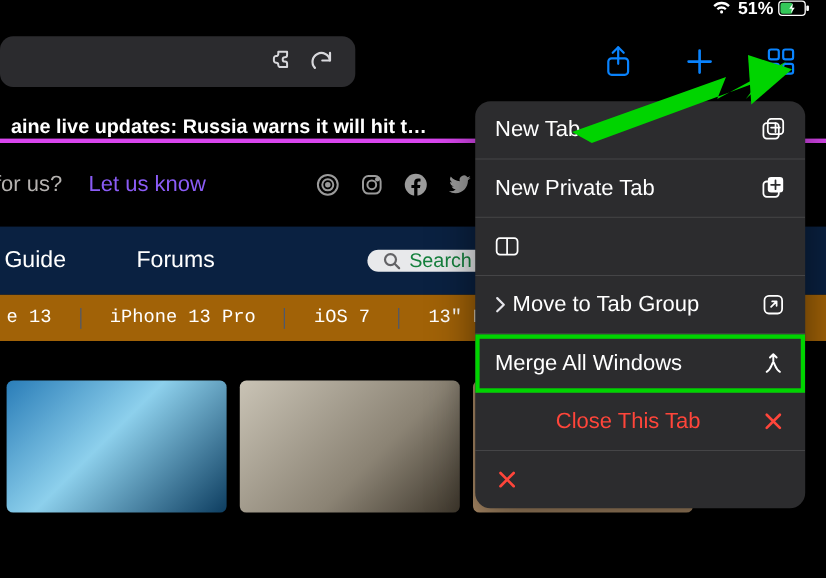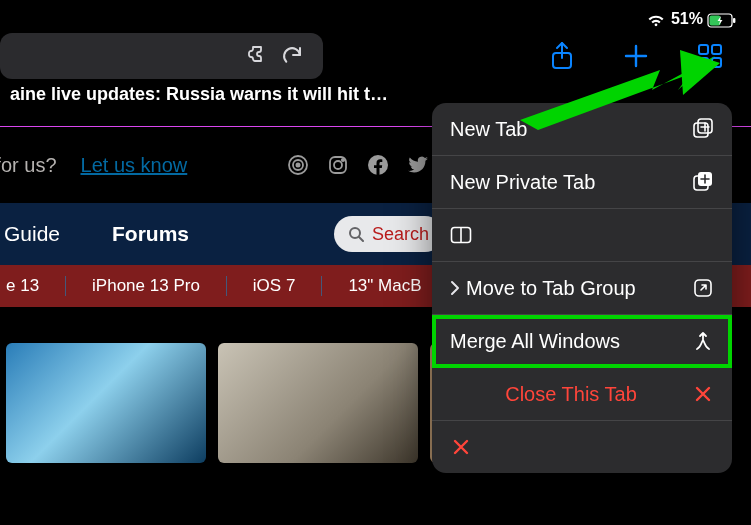--- a/index.html
+++ b/index.html
@@ -1,45 +1,45 @@
 <!DOCTYPE html>
 <html><head>
 <meta charset="utf-8">
 <style>
   html,body{margin:0;padding:0;width:751px;height:525px;overflow:hidden;background:#000;font-family:-apple-system,'SF Pro Text','Helvetica Neue',Arial,sans-serif;-webkit-font-smoothing:antialiased;}
-  .status-bar{display:flex;justify-content:flex-end;align-items:flex-end;height:28px;padding:0 14px;color:#fff;font-size:16px;font-weight:600;}
+  .status-bar{display:flex;justify-content:flex-end;align-items:flex-start;height:28px;padding:0 14px;color:#fff;font-size:16px;font-weight:600;}
   .status-bar .wifi{margin-right:6px;}
   .status-bar .batt{display:inline-flex;align-items:center;margin-left:4px;}
   .toolbar{display:flex;align-items:center;height:56px;}
   .url-bar{flex:1;max-width:323px;height:46px;background:#2b2b2e;border-radius:12px;display:flex;align-items:center;justify-content:flex-end;padding:0 14px;box-sizing:border-box;}
   .url-bar .icon-btn{width:34px;height:34px;display:flex;align-items:center;justify-content:center;color:#d8d8dc;cursor:pointer;}
   .tb-right{display:flex;align-items:center;gap:40px;margin-left:auto;padding-right:24px;}
   .tb-right .icon-btn{width:34px;height:34px;display:flex;align-items:center;justify-content:center;color:#0a84ff;cursor:pointer;}
   .page{position:relative;width:100%;}
-  .headline-strip{height:42px;background:#000;display:flex;align-items:flex-start;padding:0 10px;border-bottom:1px solid #d946ef;}
+  .headline-strip{height:42px;background:#000;display:flex;align-items:flex-end;padding:0 10px;border-bottom:4px solid #d946ef;}
   .headline-strip span{color:#fff;font-size:18px;font-weight:700;white-space:nowrap;overflow:hidden;text-overflow:ellipsis;}
   .tip-row{height:76px;background:#000;display:flex;align-items:center;padding:0 12px;gap:24px;}
   .tip-row .tip-text{color:#b5b2b0;font-size:20px;margin-left:-60px}
-  .tip-row .tip-link{color:#0369a1;font-size:20px;text-decoration:underline;}
+  .tip-row .tip-link{color:#8b5cf6;font-size:20px;}
   .social{margin-left:auto;display:flex;gap:18px;color:#9b9b9b;margin-right:310px;}
   .social .sic{width:22px;height:22px;display:flex;align-items:center;justify-content:center;}
-  .nav-row{height:62px;background:linear-gradient(#0a2141,#0a2141);display:flex;align-items:center;padding:0 8px;gap:32px;}
+  .nav-row{height:62px;background:linear-gradient(#0a2141,#0a2141);display:flex;align-items:center;padding:0 8px;gap:44px;}
   .nav-row .nav-item{color:#fff;font-size:21px;font-weight:400;margin-left:-4px;}
-  .nav-row .nav-item.forums{margin-left:20px;font-weight:bold;}
-  .search-pill{margin-left:auto;margin-right:300px;height:36px;background:#e8e9eb;border-radius:18px;display:flex;align-items:center;padding:0 14px;color:#b91c1c;font-size:18px;gap:8px;}
-  .tags-row{height:42px;background:#7f1d1d;display:flex;align-items:center;color:#fff;}
+  .nav-row .nav-item.forums{margin-left:20px;}
+  .search-pill{margin-left:auto;margin-right:300px;height:20px;background:#e8e9eb;border-radius:18px;display:flex;align-items:center;padding:0 14px;color:#15803d;font-size:18px;gap:8px;}
+  .tags-row{height:42px;background:#a16207;display:flex;align-items:center;color:#fff;font-family:Liberation Mono, monospace;}
   .tags-row .tag{padding:0 26px;font-size:17px;border-right:1px solid #44587a;white-space:nowrap;}
   .thumbs{display:flex;gap:12px;padding:36px 6px 0 6px;}
   .thumbs .thumb{width:200px;height:120px;border-radius:6px;background:#333;}
   .thumbs .t1{background:linear-gradient(135deg,#2a7db8 0%,#8dd0ec 45%,#0d3d60 100%);}
   .thumbs .t2{background:linear-gradient(135deg,#c9c3b5 0%,#8b8374 60%,#3d362b 100%);}
   .thumbs .t3{background:#b08f6a;}
 
   
-  .menu{position:absolute;top:103px;left:432px;width:300px;background:#2c2c2e;border-radius:14px;overflow:hidden;box-shadow:0 10px 40px rgba(0,0,0,.5);}
+  .menu{position:absolute;top:92px;left:432px;width:300px;background:#2c2c2e;border-radius:14px;overflow:hidden;box-shadow:0 10px 40px rgba(0,0,0,.5);}
   .menu-item{display:flex;align-items:center;min-height:52px;padding:0 18px;border-bottom:1px solid rgba(255,255,255,.12);cursor:pointer;color:#fff;font-size:20px;}
   .menu-item:last-child{border-bottom:none;}
   .menu-item .m-label{flex:1;padding:12px 0;line-height:1.2;}
   .menu-item.destructive{color:#ff453a;text-align:center;}
   .menu-item .m-icon{width:22px;display:flex;align-items:center;justify-content:center;color:#fff;}
   .menu-item .chev{margin-right:6px;color:#e5e5ea;}
   .menu-item.highlight{outline:4px solid #00d400;outline-offset:-4px;}
 
   
   .arrow{position:absolute;top:50px;left:520px;pointer-events:none;}

